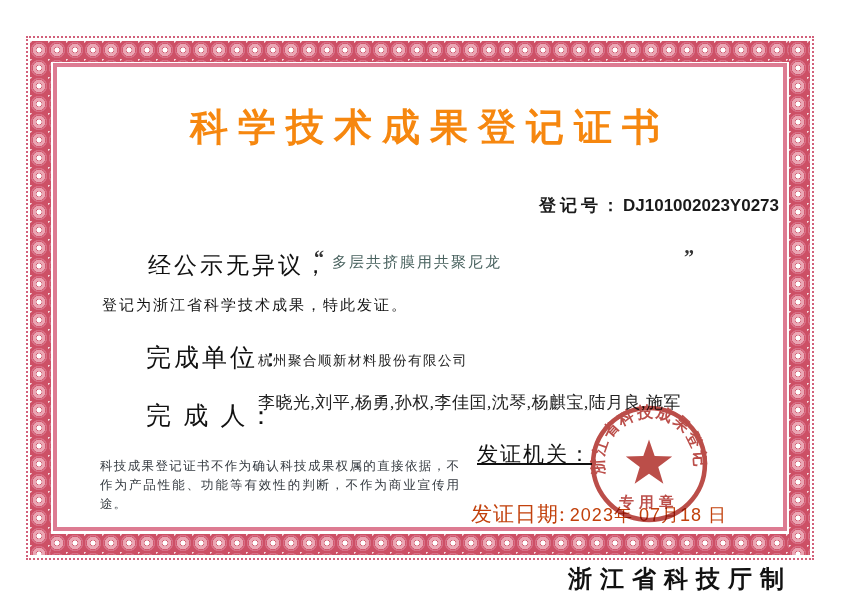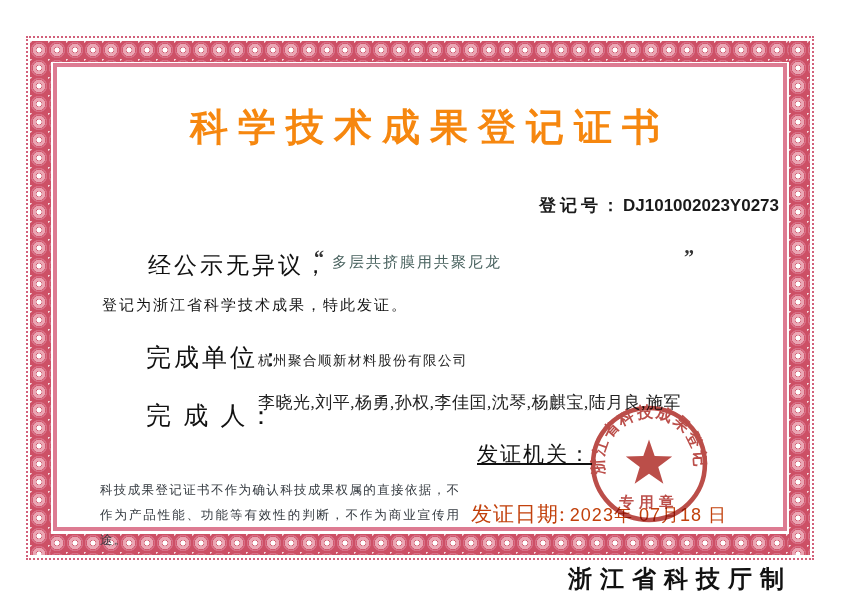--- a/index.html
+++ b/index.html
@@ -49,22 +49,22 @@
   .f-label{font-size:25px;letter-spacing:3px;color:#111;white-space:nowrap;}
   .unit-label{left:146px;top:341px;}
   .unit-value{left:258px;top:352px;font-size:13.5px;letter-spacing:1.5px;color:#222;white-space:nowrap;}
   .people-label{left:146px;top:385px;margin-top:14px;}
   .people-value{left:258px;top:391px;font-size:17px;letter-spacing:0.5px;color:#222;white-space:nowrap;}
   .authority{left:477px;top:440px;font-size:21px;letter-spacing:2px;color:#111;white-space:nowrap;text-decoration:underline;}
   .dateline{left:471px;top:482px;white-space:nowrap;color:#c2410c;margin-top:18px;}
   .dateline .dl{font-size:21px;letter-spacing:1px;}
   .dateline .dv{font-family:"Liberation Sans", sans-serif;font-size:18px;letter-spacing:1px;}
   .disclaimer{
-    left:100px;top:478px;width:360px;
-    font-size:12.5px;line-height:25px;letter-spacing:1px;color:#33393f;
+    left:100px;top:457px;width:360px;
+    font-size:12.5px;line-height:19px;letter-spacing:1px;color:#33393f;
     text-align:justify;
   }
   .issuer{
     top:563px;right:57px;font-weight:bold;font-size:24px;
     letter-spacing:8px;color:#111;white-space:nowrap;
   }
   .seal{
     left:588px;top:402px;width:122px;height:124px;
     mix-blend-mode:multiply;opacity:0.88;z-index:5;
   }

